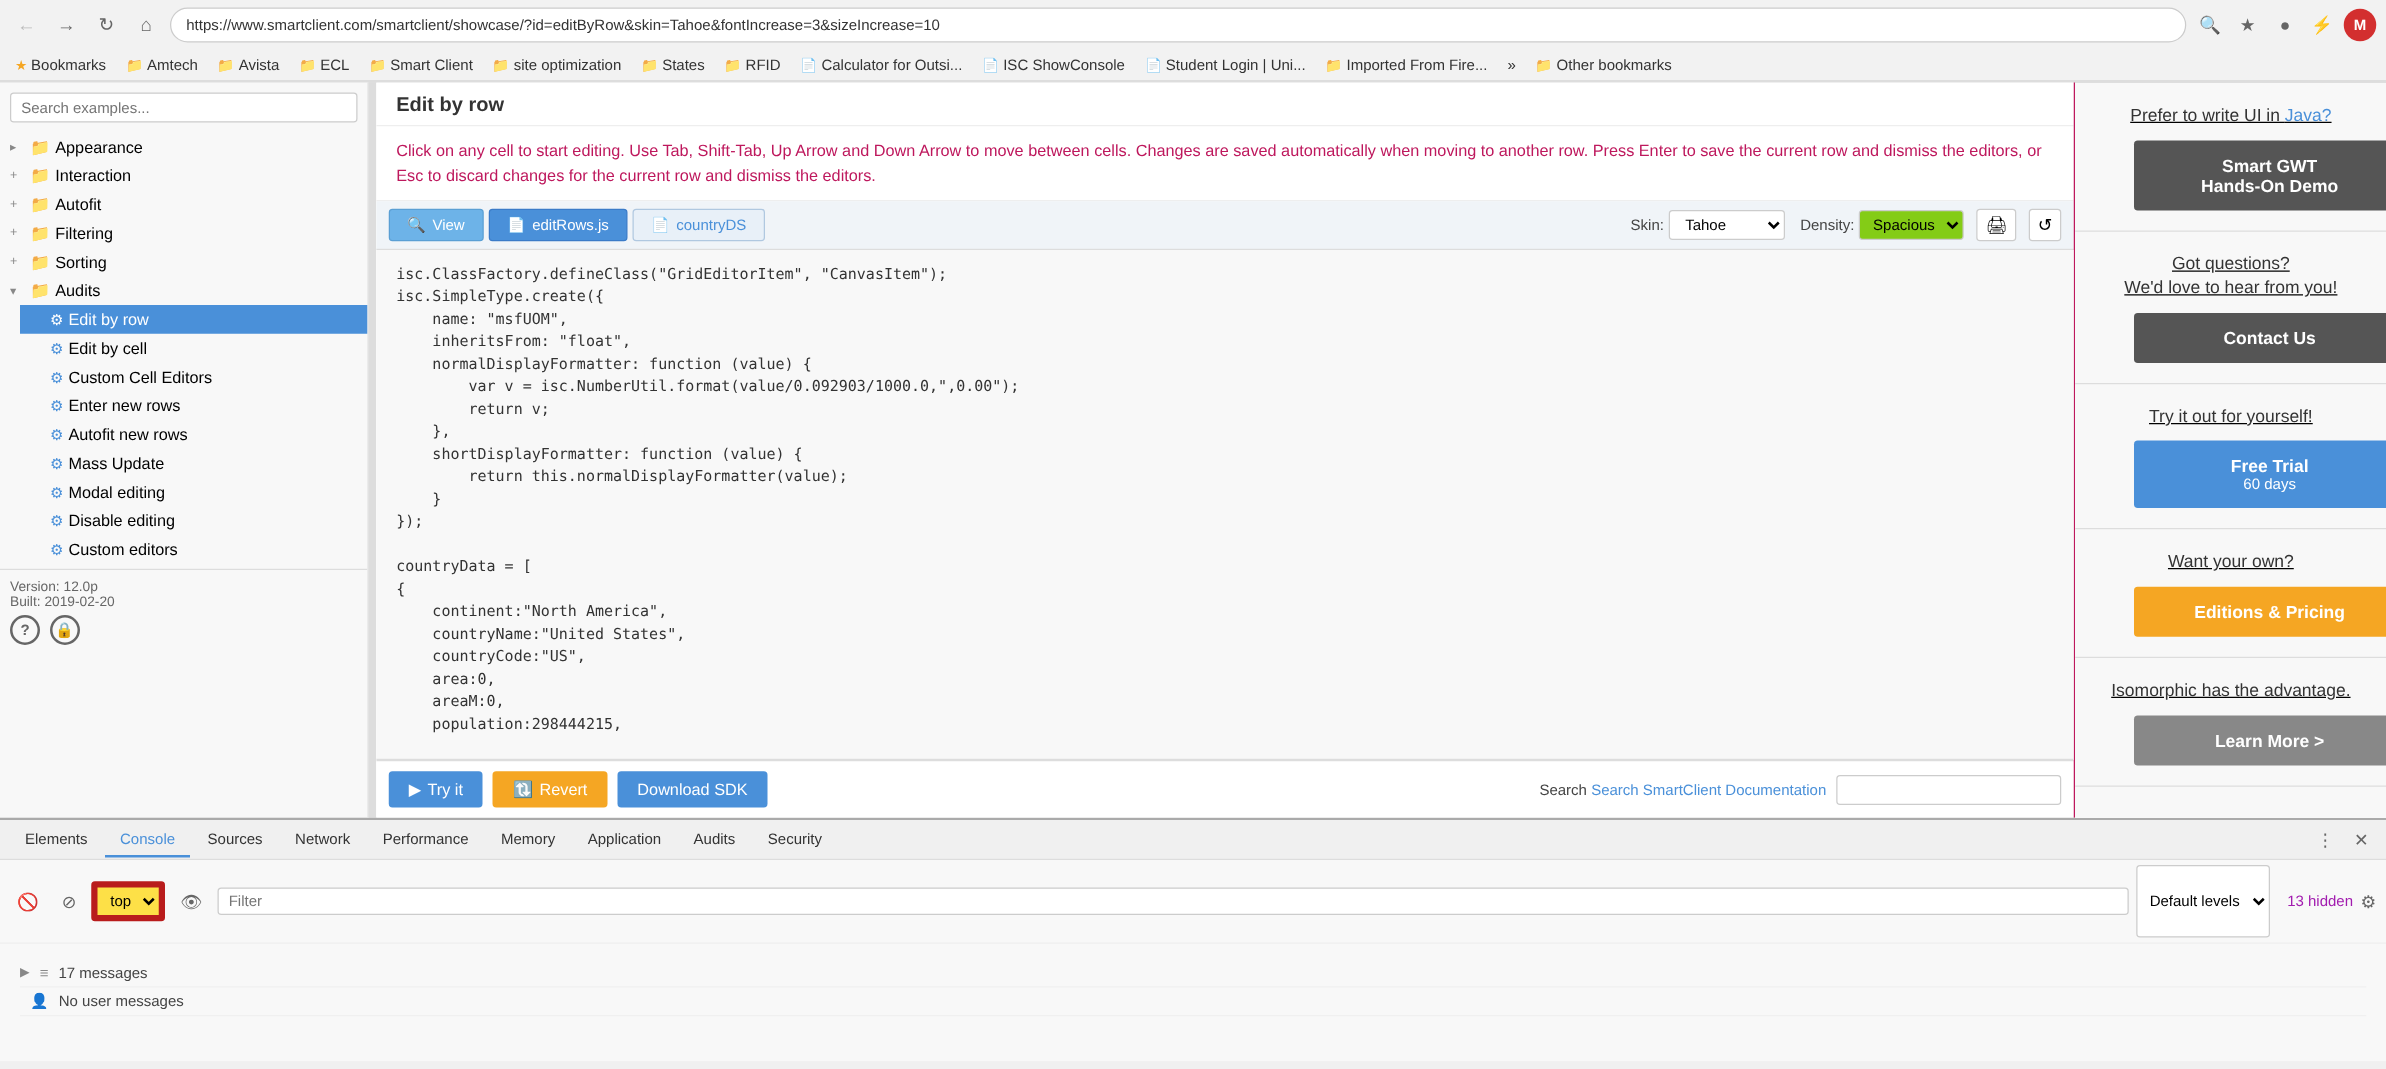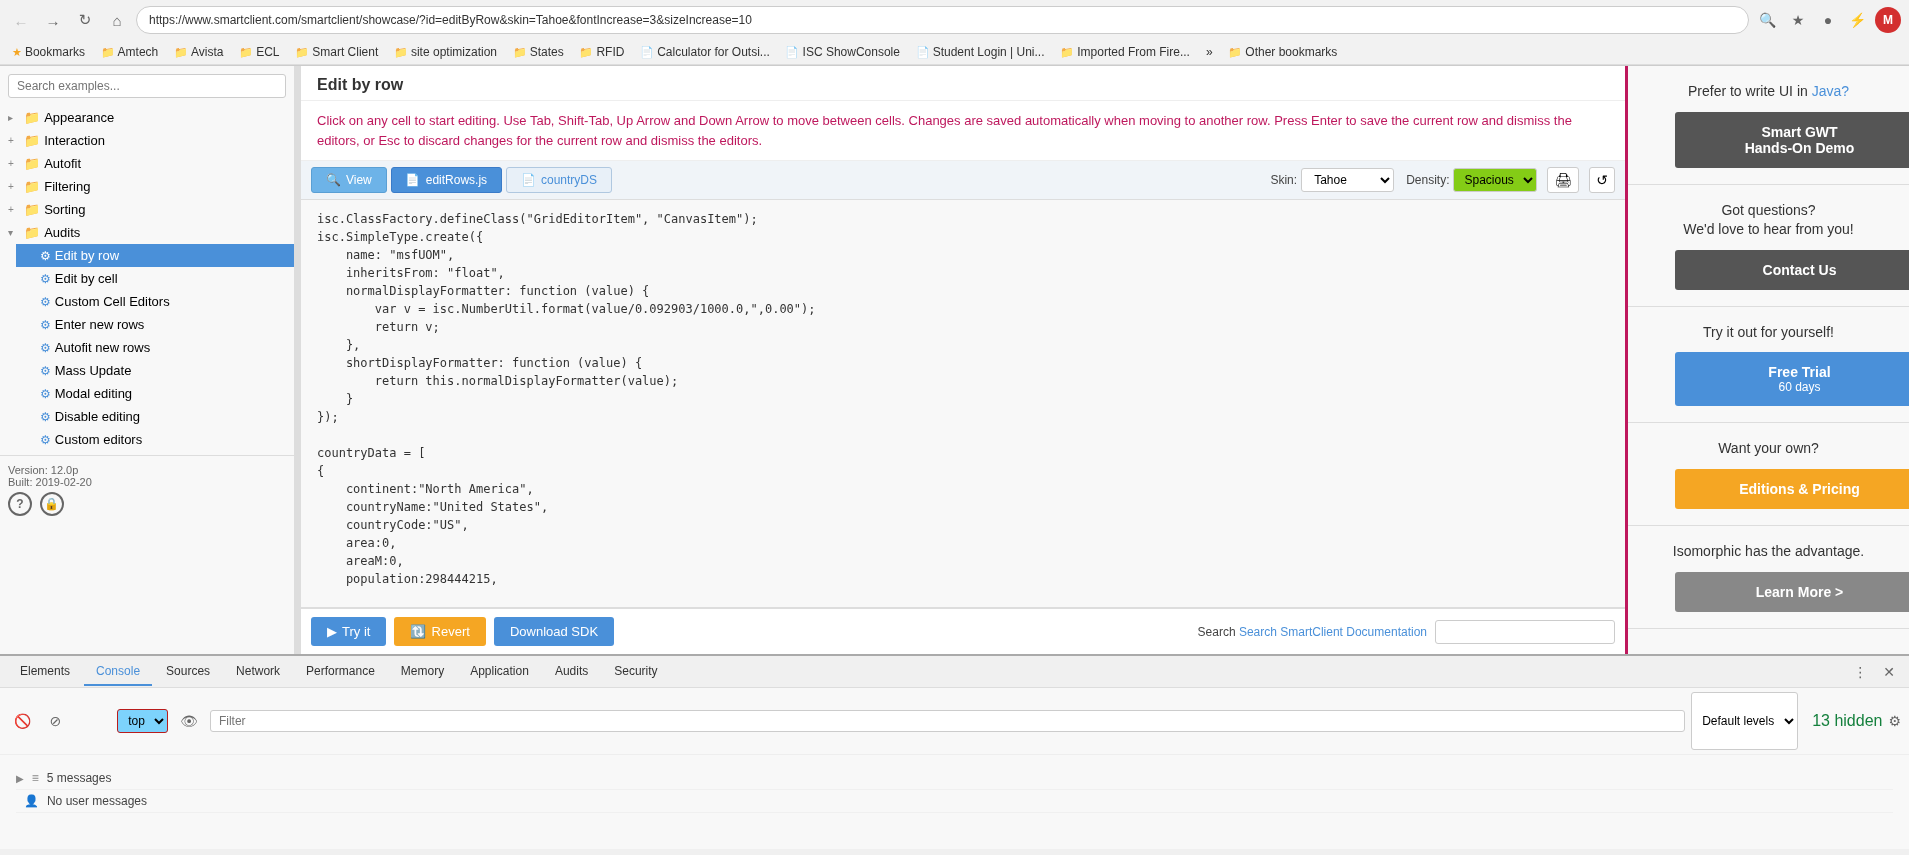--- a/index.html
+++ b/index.html
@@ -62,43 +62,43 @@
     
     .action-bar { display: flex; align-items: center; padding: 8px 10px; border-top: 1px solid #ddd; background: white; gap: 8px; }
     .try-btn { background: #4a90d9; color: white; border: none; padding: 7px 16px; border-radius: 3px; cursor: pointer; font-size: 13px; display: flex; align-items: center; gap: 5px; }
     .revert-btn { background: #f5a623; color: white; border: none; padding: 7px 16px; border-radius: 3px; cursor: pointer; font-size: 13px; display: flex; align-items: center; gap: 5px; }
     .download-btn { background: #4a90d9; color: white; border: none; padding: 7px 16px; border-radius: 3px; cursor: pointer; font-size: 13px; }
     .search-doc { margin-left: auto; font-size: 12px; color: #444; }
     .search-doc a { color: #4a90d9; text-decoration: none; }
     .search-input { padding: 4px 8px; border: 1px solid #ccc; border-radius: 3px; font-size: 12px; width: 180px; }
 
     
-    .right-panel { width: 284px; background: #f8f8f8; border-left: 3px solid #be185d; padding: 0; overflow-y: auto; flex-shrink: 0; }
+    .right-panel { width: 250px; background: #f8f8f8; border-left: 1px solid #be185d; padding: 0; overflow-y: auto; flex-shrink: 0; text-decoration: underline; }
     .right-panel-section { padding: 16px; border-bottom: 1px solid #ddd; text-align: center; }
     .right-panel-title { font-size: 14px; color: #333; margin-bottom: 10px; line-height: 1.4; }
     .right-panel-btn { width: 100%; padding: 12px; border: none; border-radius: 3px; cursor: pointer; font-size: 14px; font-weight: bold; color: white; margin-left: 31px; }
     .btn-dark { background: #555; }
     .btn-blue { background: #4a90d9; }
     .btn-orange { background: #f5a623; }
     .btn-gray { background: #888; }
     .btn-subtitle { font-size: 12px; font-weight: normal; display: block; }
 
     
     .devtools { height: 195px; background: #f8f8f8; border-top: 2px solid #aaa; display: flex; flex-direction: column; }
     .devtools-tabs { display: flex; align-items: center; padding: 0 8px; background: #f0f0f0; border-bottom: 1px solid #ddd; height: 32px; gap: 2px; }
     .devtools-tab { padding: 6px 12px; font-size: 12px; cursor: pointer; color: #333; border-bottom: 2px solid transparent; }
     .devtools-tab.active { border-bottom-color: #4a90d9; color: #4a90d9; }
     .devtools-right { margin-left: auto; display: flex; gap: 4px; }
     .devtools-icon-btn { padding: 3px 6px; background: transparent; border: none; cursor: pointer; color: #666; font-size: 14px; }
     .devtools-toolbar { display: flex; align-items: center; padding: 4px 8px; gap: 6px; background: #f8f8f8; border-bottom: 1px solid #eee; }
-    .context-select { padding: 3px 6px; border: 1px solid #b91c1c; border-radius: 3px; font-size: 12px; background: #7dd3fc; margin-left: 44px; }
+    .context-select { padding: 3px 6px; border: 5px solid #b91c1c; border-radius: 3px; font-size: 12px; background: #fde047; }
     .devtools-btn { padding: 2px 6px; border: none; background: transparent; cursor: pointer; color: #666; font-size: 14px; }
     .filter-input { flex: 1; padding: 3px 8px; border: 1px solid #ccc; border-radius: 3px; font-size: 12px; }
     .level-select { padding: 20px 6px; border: 1px solid #ccc; border-radius: 3px; font-size: 12px; background: white; margin-left: auto; }
-    .hidden-badge { font-size: 16px; color: #15803d; margin-left: 8px; }
+    .hidden-badge { font-size: 12px; color: #a21caf; margin-left: 8px; }
     .settings-icon { font-size: 14px; color: #666; cursor: pointer; }
     .devtools-content { display: flex; flex: 1; overflow: hidden; }
     .devtools-main { flex: 1; padding: 8px; overflow-y: auto; }
     .console-content { padding: 4px 8px; }
     .console-item { display: flex; align-items: center; gap: 8px; padding: 4px 0; border-bottom: 1px solid #f0f0f0; font-size: 12px; }
     .console-expand { color: #888; cursor: pointer; font-size: 10px; }
     .msg-count { display: flex; align-items: center; gap: 6px; font-size: 12px; color: #444; }
     .msg-icon { color: #888; font-size: 12px; }
 
     
@@ -415,21 +415,21 @@
     </select>
     <span class="hidden-badge">13 hidden</span>
     <span class="settings-icon">⚙</span>
   </div>
   <div class="devtools-content">
     <div class="devtools-main">
       <div class="console-content">
         <div class="console-item">
           <span class="console-expand">▶</span>
           <span class="msg-icon">≡</span>
-          <span class="msg-count">5 messages</span>
+          <span class="msg-count">17 messages</span>
         </div>
         <div class="console-item">
           <span class="console-expand"></span>
           <span class="msg-icon">👤</span>
           <span class="msg-count">No user messages</span>
         </div>
       </div>
     </div>
   </div>
 </div>

